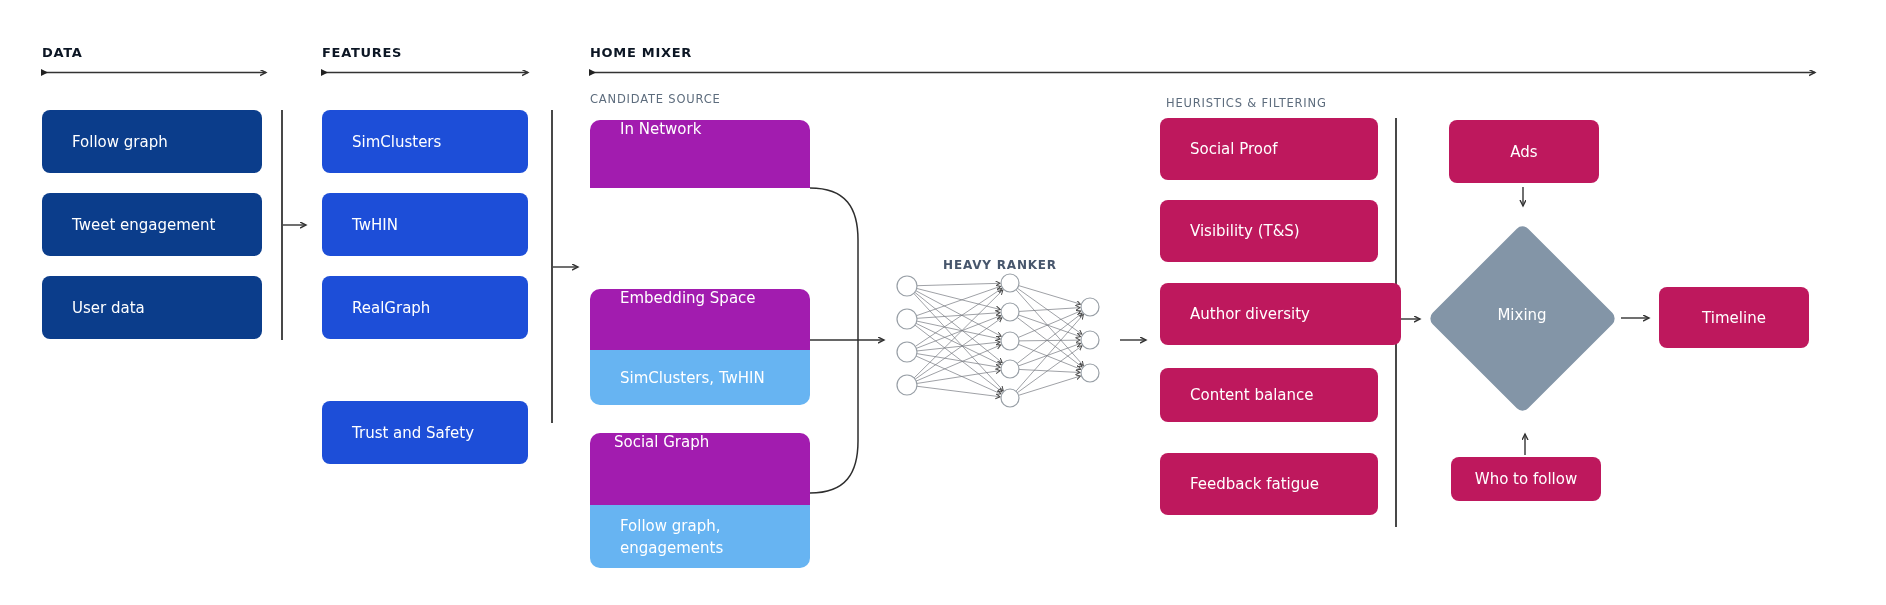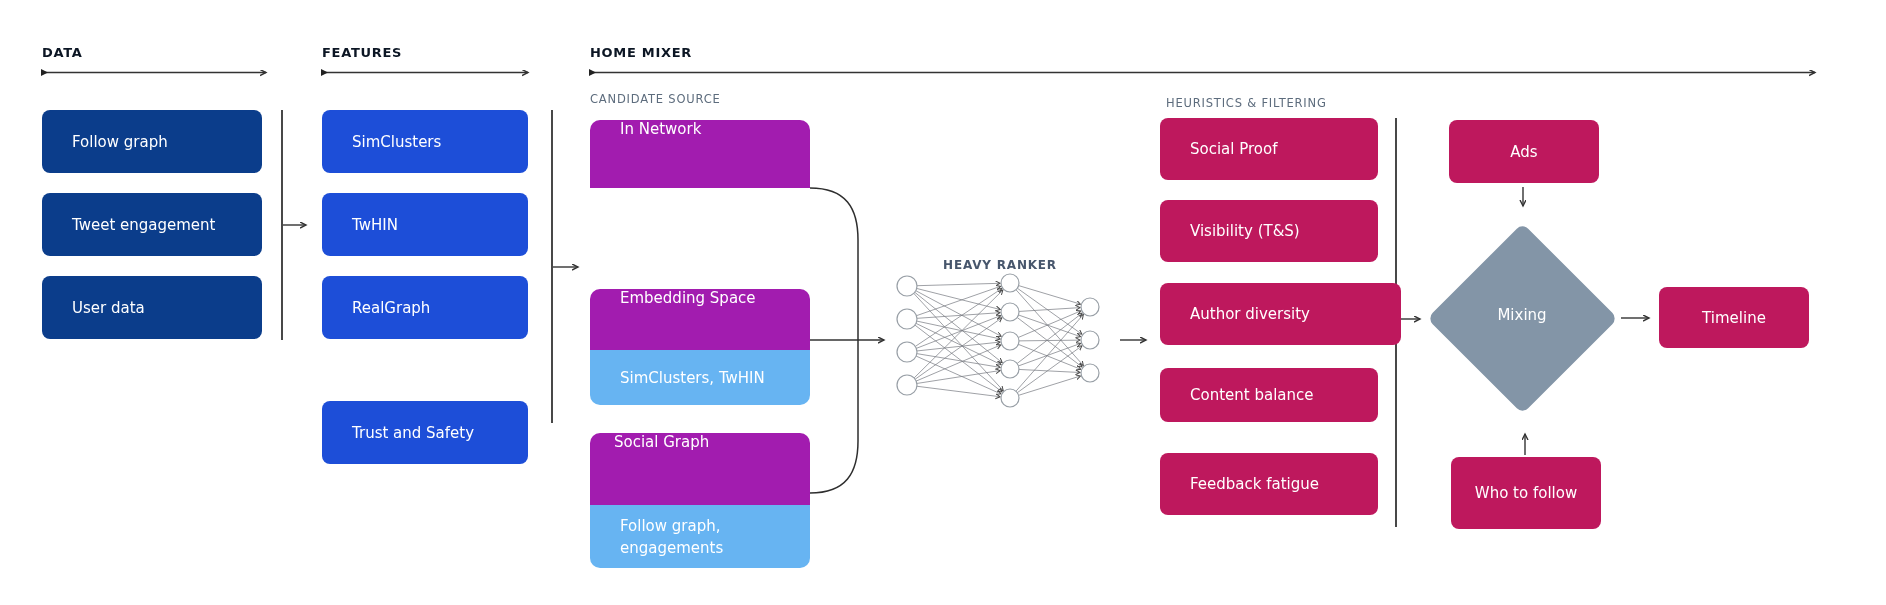--- a/index.html
+++ b/index.html
@@ -181,20 +181,20 @@
   </div>
   <div class="box sky center" style="left:1449px;top:120px;width:150px;height:63px;">
     <span>Ads</span>
   </div>
 
   <div class="box sky pad" style="left:1160px;top:453px;width:218px;height:62px;">
     <span>Feedback fatigue</span>
   </div>
   <div class="diamond"></div>
   <div class="diamond-label">Mixing</div>
-  <div class="box sky center" style="left:1451px;top:457px;width:150px;height:72px;">
+  <div class="box sky center" style="left:1451px;top:457px;width:150px;height:44px;">
     <span>Who to follow</span>
   </div>
   <div class="box sky center" style="left:1659px;top:287px;width:150px;height:61px;">
     <span>Timeline</span>
   </div>
 
 </div>
 
 </body></html>

